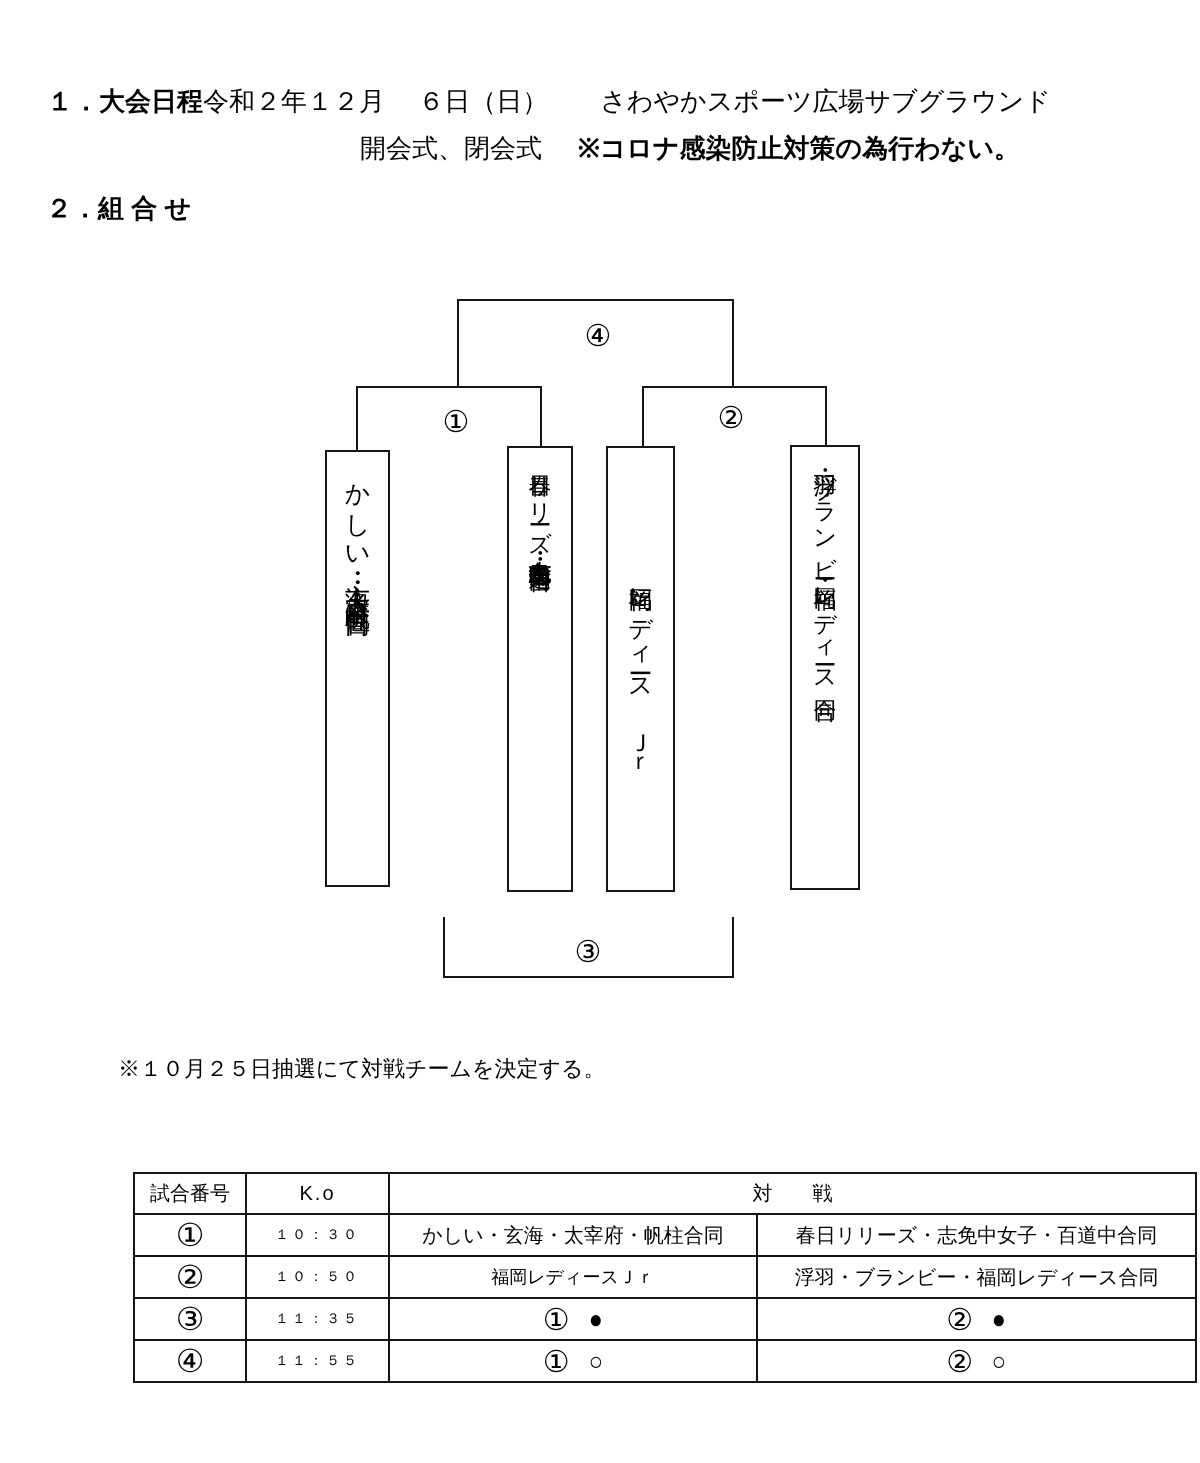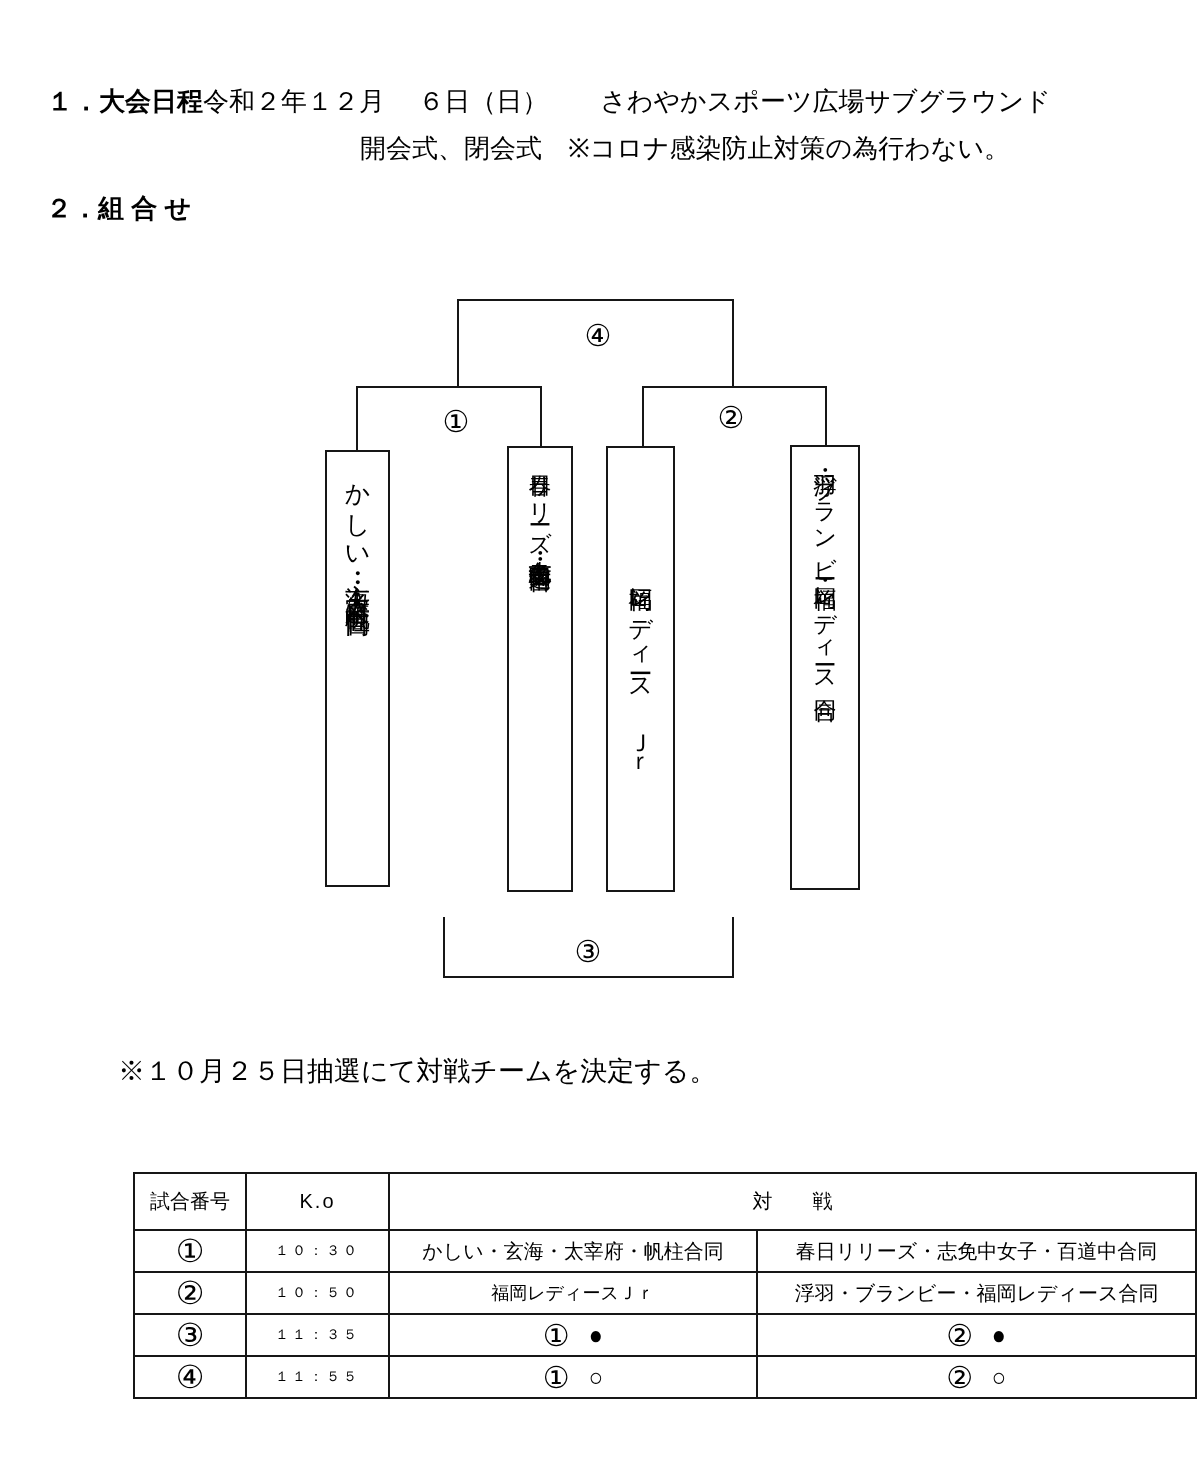--- a/index.html
+++ b/index.html
@@ -10,21 +10,21 @@
     color:#000;
     font-family:"Liberation Sans",sans-serif;
     overflow:hidden;
   }
   
   .h-line{position:absolute;white-space:nowrap;font-size:26px;line-height:1;text-align:right;}
   .bold{font-weight:700;}
   #sec1-line1{left:47px;top:88px;}
   #sec1-line2{left:360px;top:135px;}
   #sec2-head{left:46px;top:195px;font-weight:700;}
-  #sec1-line2 .covid{margin-left:26px;font-weight:400;}
+  #sec1-line2 .covid{margin-left:36px;font-weight:700;}
 
   
   .bline{position:absolute;background:#161616;}
   
   .blabel{
     position:absolute;width:44px;text-align:center;
     font-family:"DejaVu Serif","Liberation Serif",serif;
     font-size:30px;line-height:36px;
   }
   
@@ -41,21 +41,21 @@
   #team-box-1{left:325px;top:450px;width:65px;height:437px;padding-top:14px;}
   #team-box-1 .vtext{font-size:25px;letter-spacing:3px;}
   #team-box-2{left:507px;top:446px;width:66px;height:446px;padding-top:9px;}
   #team-box-2 .vtext{font-size:23px;letter-spacing:1px;}
   #team-box-3{left:606px;top:446px;width:69px;height:446px;align-items:center;}
   #team-box-3 .vtext{font-size:24px;letter-spacing:2px;}
   #team-box-4{left:790px;top:445px;width:70px;height:445px;padding-top:9px;}
   #team-box-4 .vtext{font-size:23px;letter-spacing:1px;}
 
   
-  .note-line{position:absolute;white-space:nowrap;font-size:27px;line-height:1;}
+  .note-line{position:absolute;white-space:nowrap;font-size:22px;line-height:1;}
   #note-1{left:118px;top:1058px;}
   #note-2{left:168px;top:1101px;}
 
   
   #schedule-table{
     position:absolute;left:133px;top:1172px;
     border-collapse:collapse;table-layout:fixed;
     font-family:"Liberation Sans",sans-serif;
   }
   #schedule-table td,#schedule-table th{
@@ -129,21 +129,21 @@
   <div class="note-line" id="note-1">※１０月２５日抽選にて対戦チームを決定する。</div>
 
   <table id="schedule-table">
     <colgroup>
       <col style="width:112px;">
         <col style="width:143px;">
         <col style="width:368px;">
         <col style="width:439px;">
     </colgroup>
     <tbody>
-        <tr style="height:57px;">
+        <tr style="height:41px;">
       <th>試合番号</th>
       <th class="ko-h">K.o</th>
       <th class="vs-h" colspan="2">対　　戦</th>
     </tr>
     <tr style="height:42px;">
       <td class="cell-no">①</td>
       <td class="cell-time">１０：３０</td>
       <td class="cell-team left-align">かしい・玄海・太宰府・帆柱合同</td>
       <td class="cell-team">春日リリーズ・志免中女子・百道中合同</td>
     </tr>

